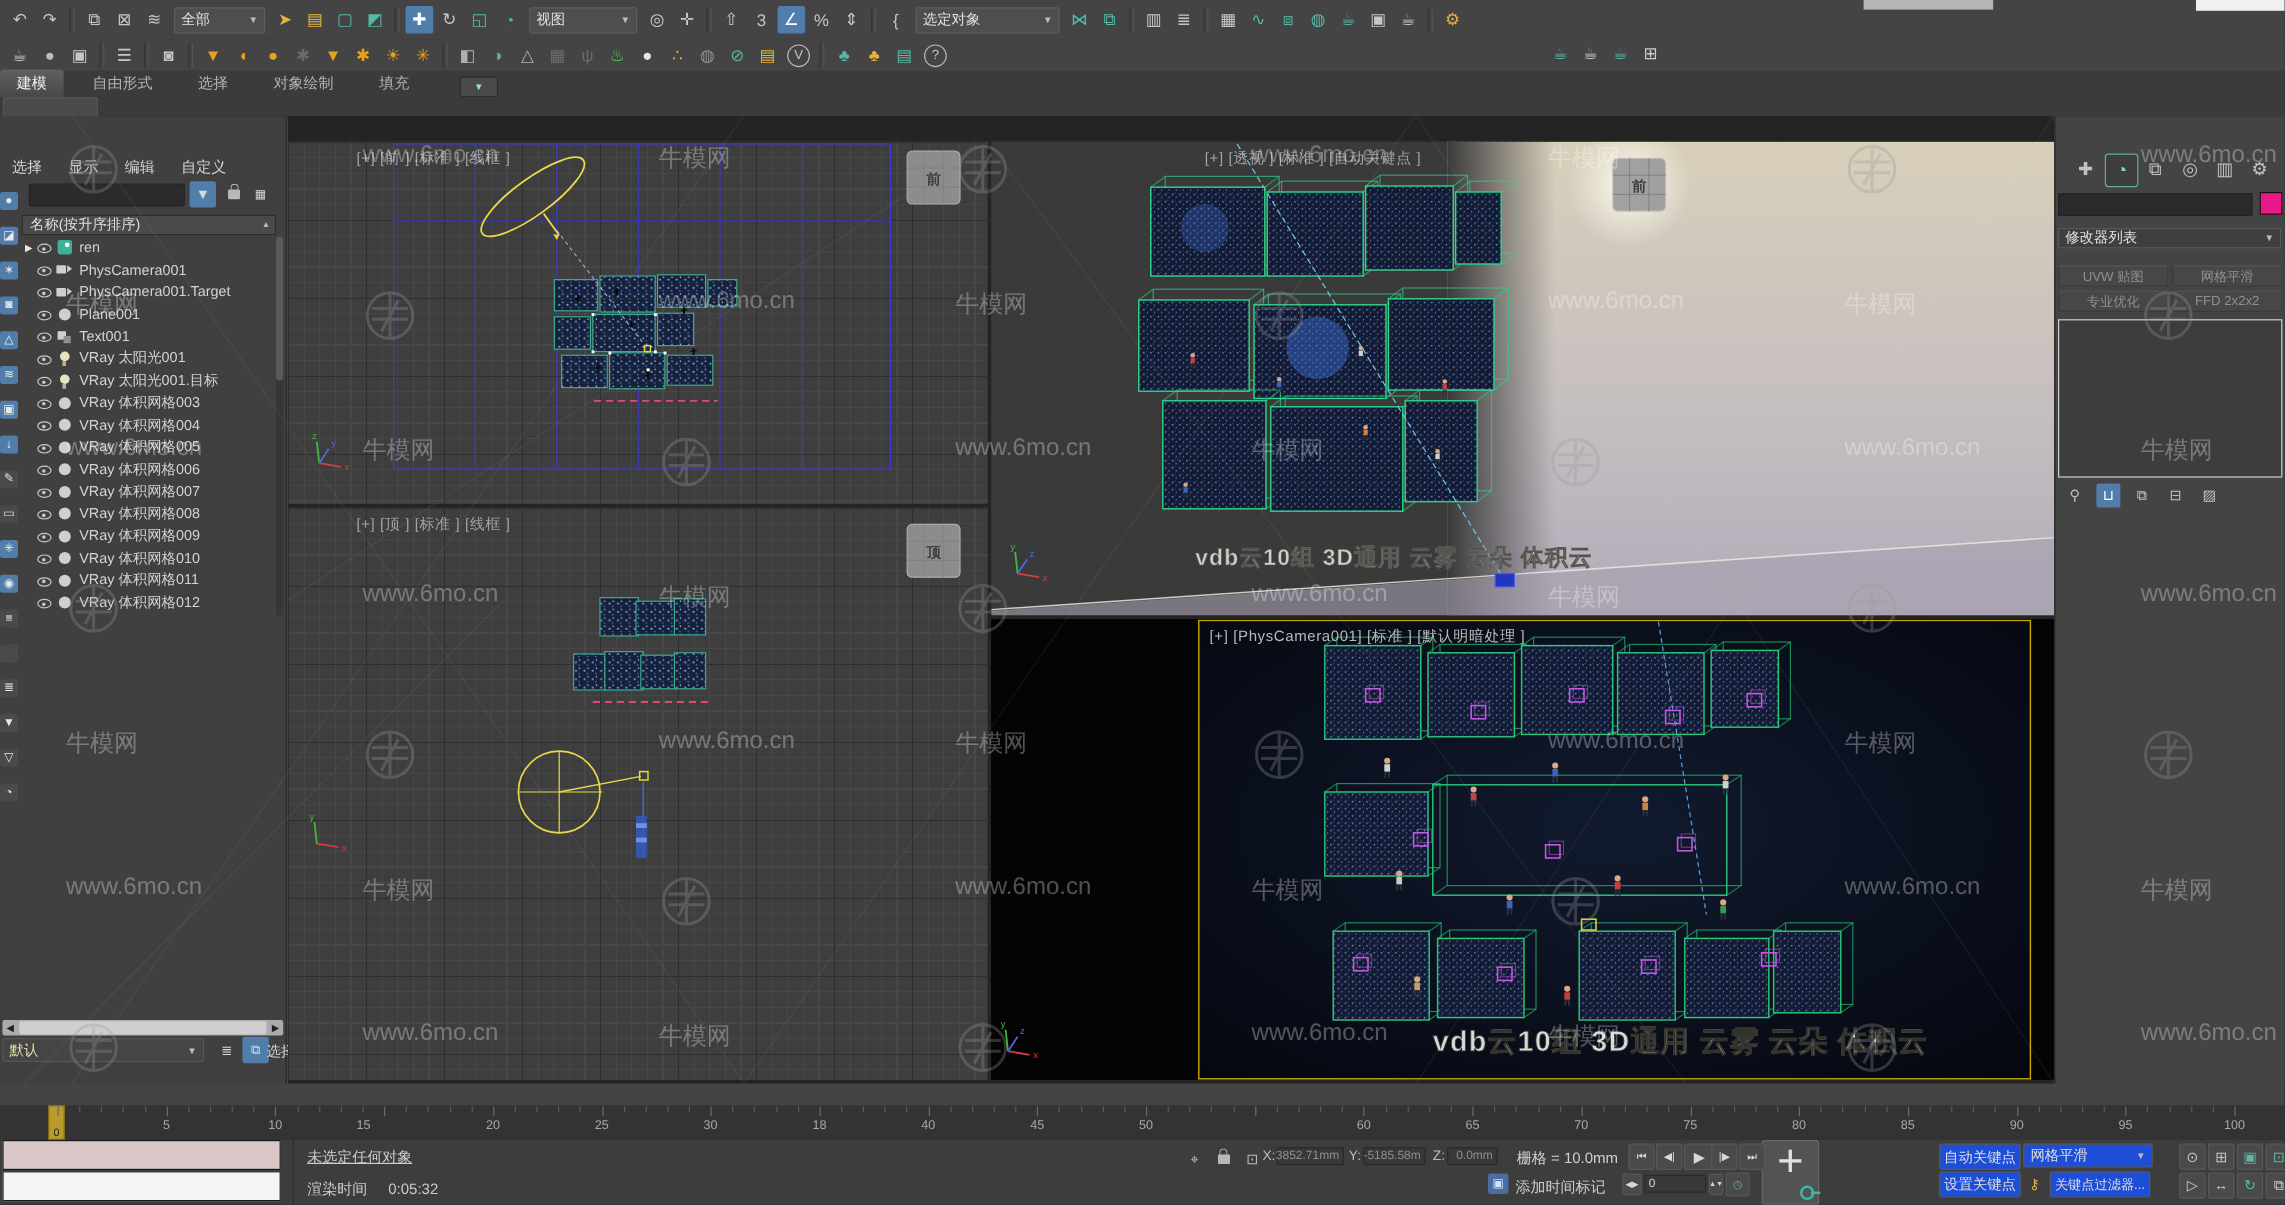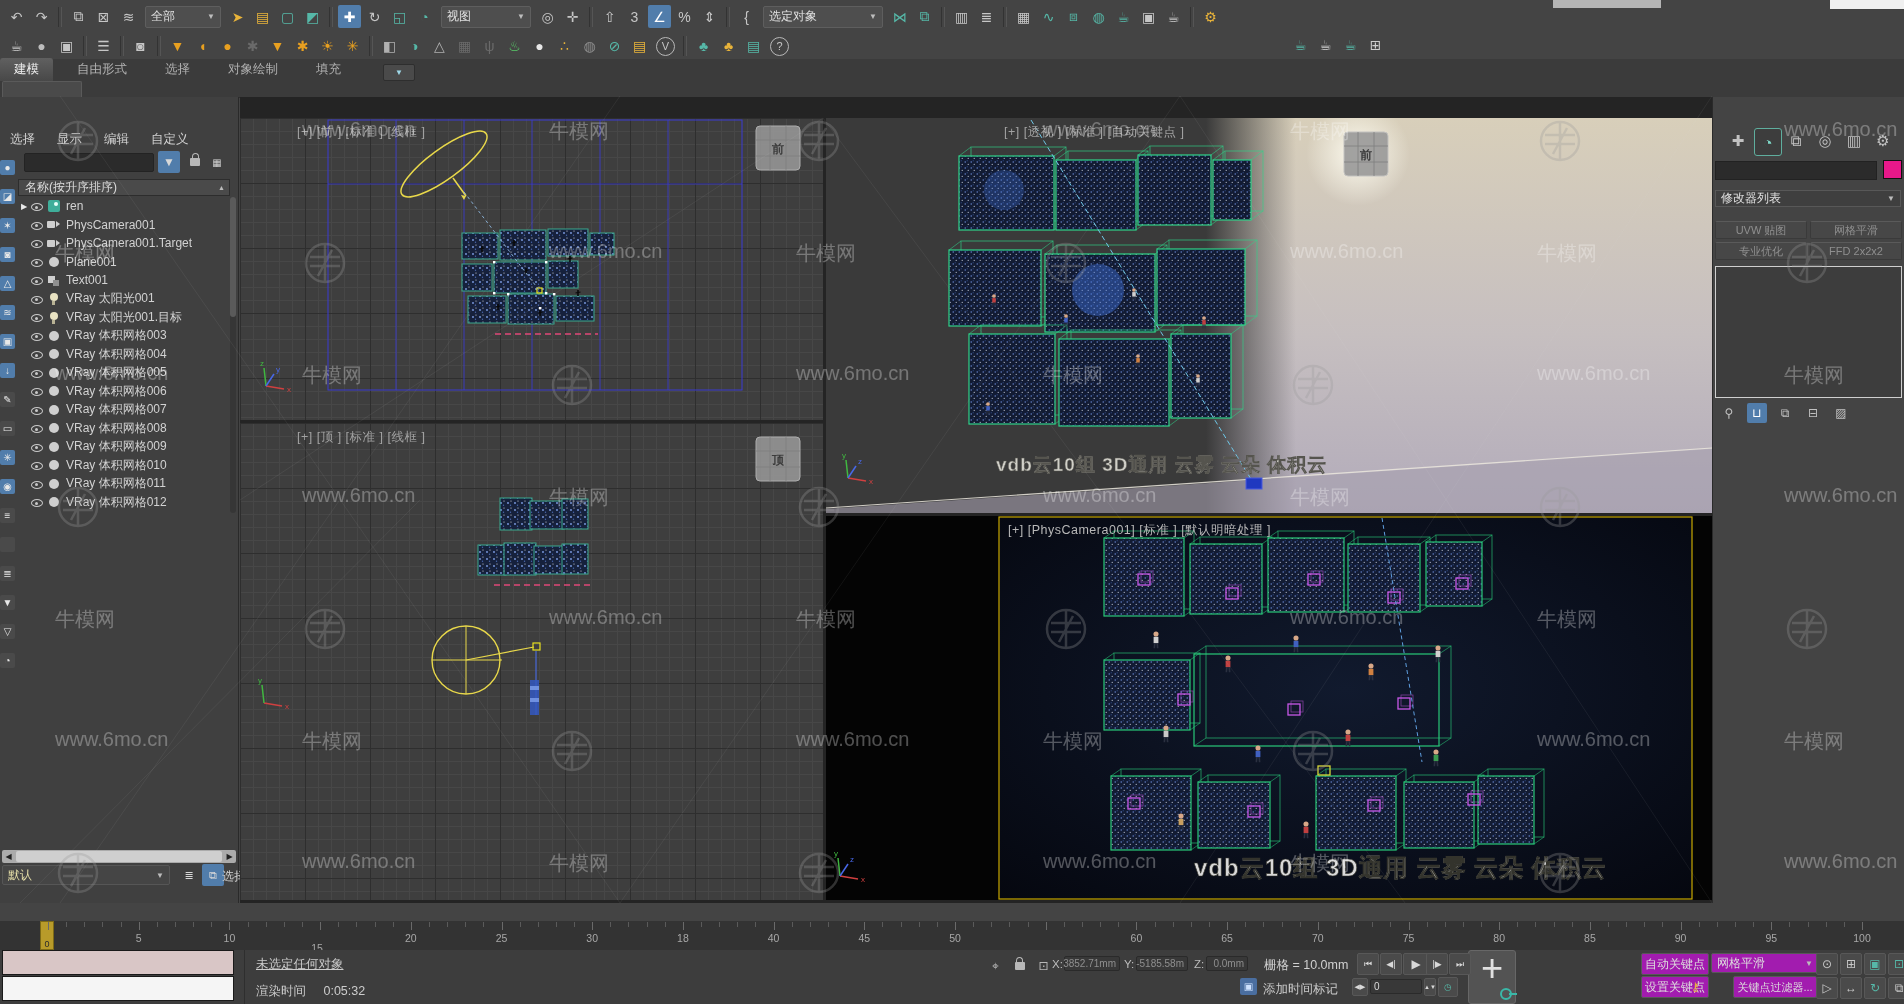--- a/index.html
+++ b/index.html
@@ -108,22 +108,22 @@
   .sb-ic{position:absolute;width:19px;height:19px;display:flex;align-items:center;justify-content:center;font-size:12px;color:#b8b8b8;}
   .coord-label{position:absolute;top:8px;font-size:11.5px;color:#bdbdbd;}
   .coord-field{position:absolute;top:6px;height:15px;background:#383838;border:1px solid #2a2a2a;border-radius:2px;
                font-size:10px;color:#8f8f8f;display:flex;align-items:center;justify-content:flex-end;padding:0 3px;box-sizing:border-box;}
   .pb-btn{position:absolute;top:3px;width:20px;height:20px;background:#4a4a4a;border:1px solid #585858;border-radius:2px;
           display:flex;align-items:center;justify-content:center;font-size:9px;color:#d8d8d8;}
   #bigkey{position:absolute;left:1468px;top:0px;width:46px;height:52px;background:#535353;border:1px solid #676767;border-radius:3px;}
   #bigkey .plus{position:absolute;left:0;top:-4px;width:100%;text-align:center;font-size:38px;color:#e0e0e0;}
   #bigkey .key{position:absolute;right:3px;bottom:3px;width:8px;height:8px;border:2px solid #3ab8a8;border-radius:50%;}
   #bigkey .key::after{content:"";position:absolute;left:7px;top:3px;width:8px;height:2px;background:#3ab8a8;}
-  .sb-btn{position:absolute;height:20px;background:#a21caf;border:1px solid #585858;border-radius:2px;font-size:12px;color:#dddddd;
-          display:flex;align-items:center;justify-content:center;margin-left:25px;}
+  .sb-btn{position:absolute;height:20px;background:#1d4ed8;border:1px solid #585858;border-radius:2px;font-size:12px;color:#dddddd;
+          display:flex;align-items:center;justify-content:center;}
   .lockpad{position:relative;width:10px;height:8px;background:#b8b8b8;border-radius:1px;margin-top:5px;}
   .lockpad::before{content:"";position:absolute;left:1.5px;top:-5px;width:5px;height:5px;border:1.5px solid #b8b8b8;border-bottom:none;border-radius:4px 4px 0 0;}
   
   #wm, #diag{position:absolute;left:0;top:0;width:1904px;height:1004px;pointer-events:none;z-index:60;}
   .wm-item{position:absolute;color:#ffffff;opacity:.30;font-size:20px;white-space:nowrap;}
   .partial{position:absolute;z-index:70;}
 </style>
 </head>
 <body>
 
@@ -801,21 +801,21 @@
       <div class="tick" style="left: 174.98px;"></div>
       <div class="tick" style="left: 193.12px;"></div>
       <div class="tick" style="left: 211.26px;"></div>
       <div class="tick major" style="left: 229.4px;"></div>
       <div class="tick-label" style="left: 229.4px;">10</div>
       <div class="tick" style="left: 247.54px;"></div>
       <div class="tick" style="left: 265.68px;"></div>
       <div class="tick" style="left: 283.82px;"></div>
       <div class="tick" style="left: 301.96px;"></div>
       <div class="tick major" style="left: 320.1px;"></div>
-      <div class="tick-label" style="left: 317px; margin-top: 10px;">15</div>
+      <div class="tick-label" style="left: 303px;">15</div>
       <div class="tick" style="left: 338.24px;"></div>
       <div class="tick" style="left: 356.38px;"></div>
       <div class="tick" style="left: 374.52px;"></div>
       <div class="tick" style="left: 392.66px;"></div>
       <div class="tick major" style="left: 410.8px;"></div>
       <div class="tick-label" style="left: 410.8px; text-align: center;">20</div>
       <div class="tick" style="left: 428.94px;"></div>
       <div class="tick" style="left: 447.08px;"></div>
       <div class="tick" style="left: 465.22px;"></div>
       <div class="tick" style="left: 483.36px;"></div>

